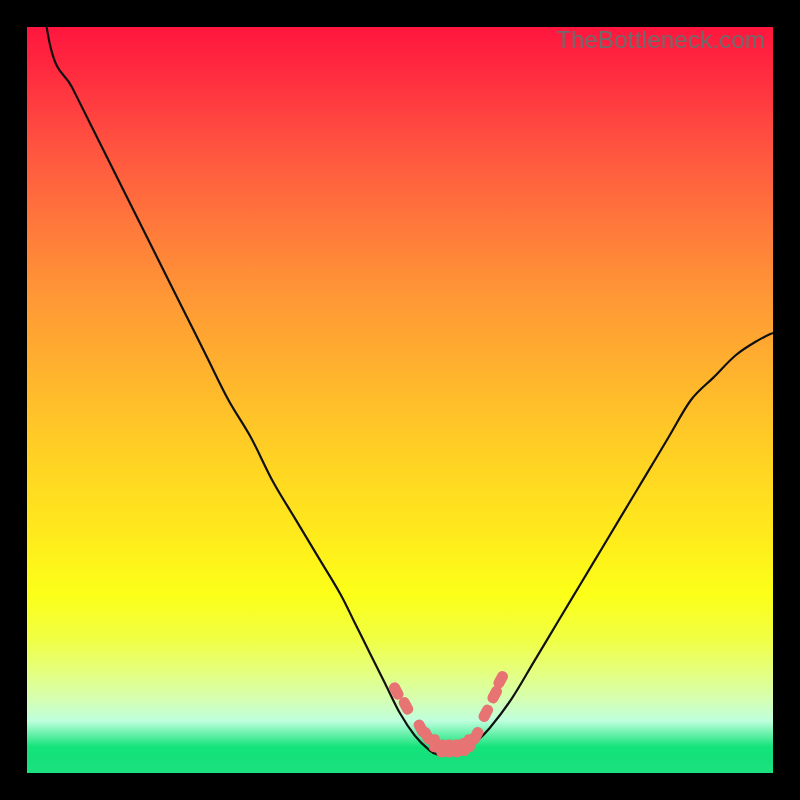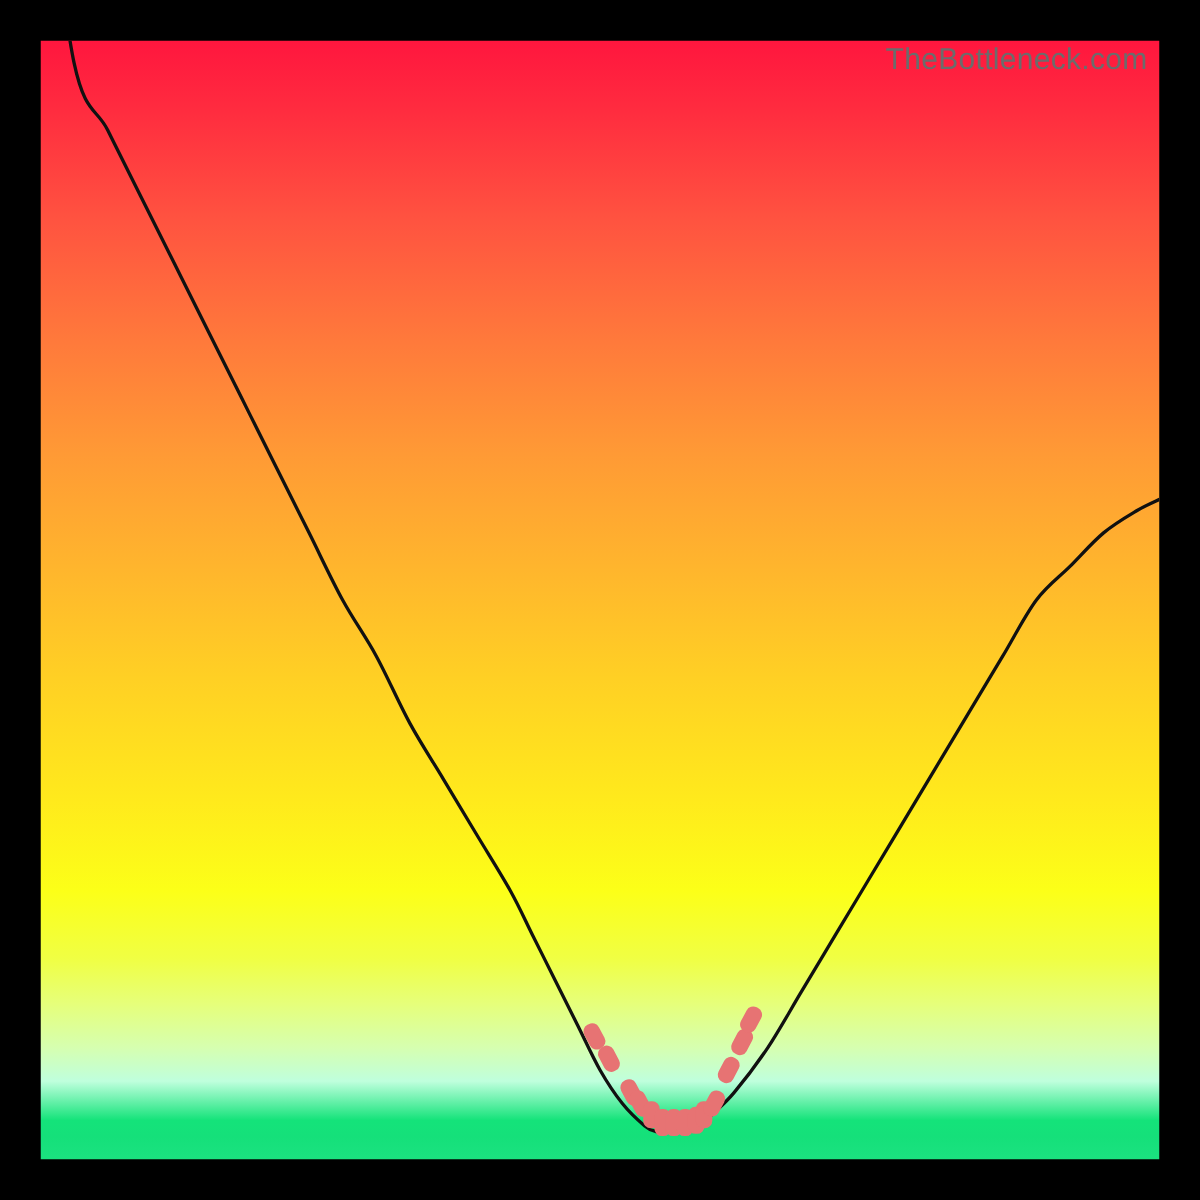--- a/index.html
+++ b/index.html
@@ -48,21 +48,21 @@
       #14e37a 96.5%,
       #15e07a 98%,
       #1be280 100%
     );
   }
   .watermark {
     position: absolute;
     top: 0;
     right: 8px;
     color: #6c6c6c;
-    font-size: 20px;
+    font-size: 24px;
     font-weight: 400;
     line-height: 26px;
     letter-spacing: 0.2px;
     user-select: none;
   }
   svg.curve {
     position: absolute;
     inset: 0;
   }
 </style>

